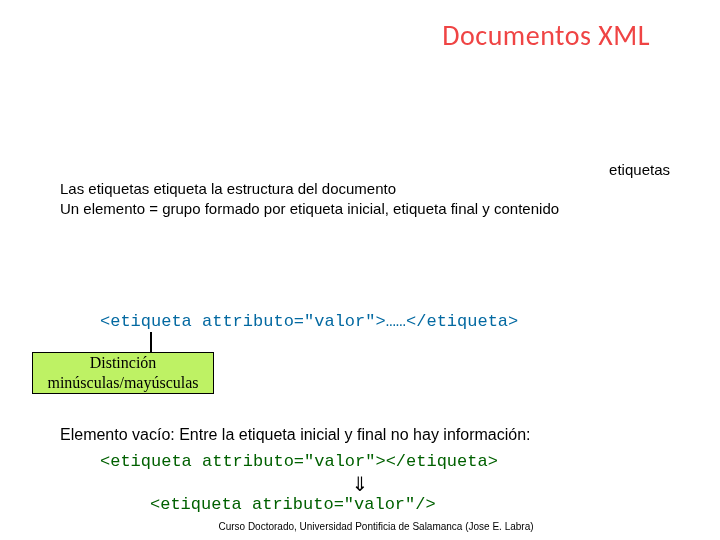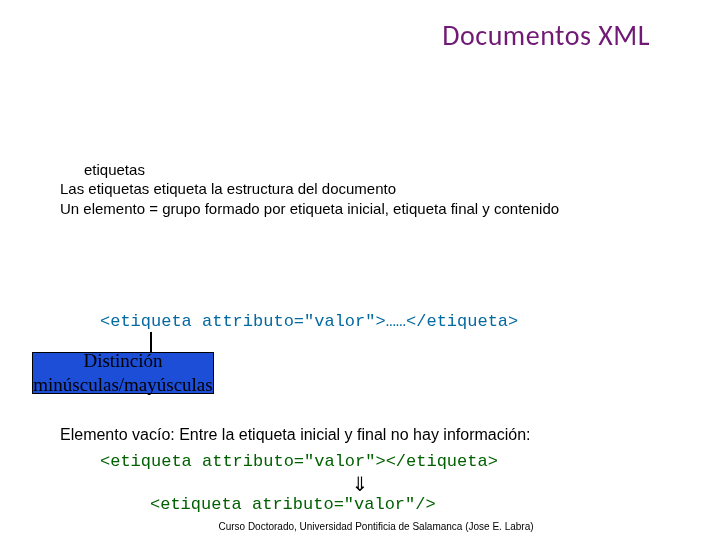--- a/index.html
+++ b/index.html
@@ -12,53 +12,53 @@
     color: #000;
     position: relative;
     overflow: hidden;
   }
   .title {
     position: absolute;
     top: 18px;
     right: 70px;
     font-family: 'Gill Sans', 'Gill Sans MT', Calibri, sans-serif;
     font-size: 28px;
-    color: #701a75;
+    color: #ef4444;
     letter-spacing: 0.5px;
   }
   .body-text {
     position: absolute;
     top: 140px;
     left: 60px;
     right: 50px;
     font-family: Arial, Helvetica, sans-serif;
     font-size: 15px;
     line-height: 1.3;
     color: #000;
   }
-  .body-text .indent { padding-left: 24px; display: block; }
+  .body-text .indent { padding-left: 24px; display: block; text-align: right; }
   .code1 {
     position: absolute;
     top: 312px;
     left: 100px;
     font-family: 'Courier New', monospace;
     font-size: 17px;
     color: #0369a1;
     white-space: nowrap;
   }
   .callout {
     position: absolute;
     top: 352px;
     left: 32px;
     width: 180px;
     height: 40px;
-    background: #1d4ed8;
+    background: #bef264;
     border: 1px solid #000;
     font-family: Georgia, serif;
-    font-size: 19px;
+    font-size: 16px;
     text-align: center;
     line-height: 1.25;
     display: flex;
     align-items: center;
     justify-content: center;
   }
   .connector {
     position: absolute;
     top: 332px;
     left: 150px;

